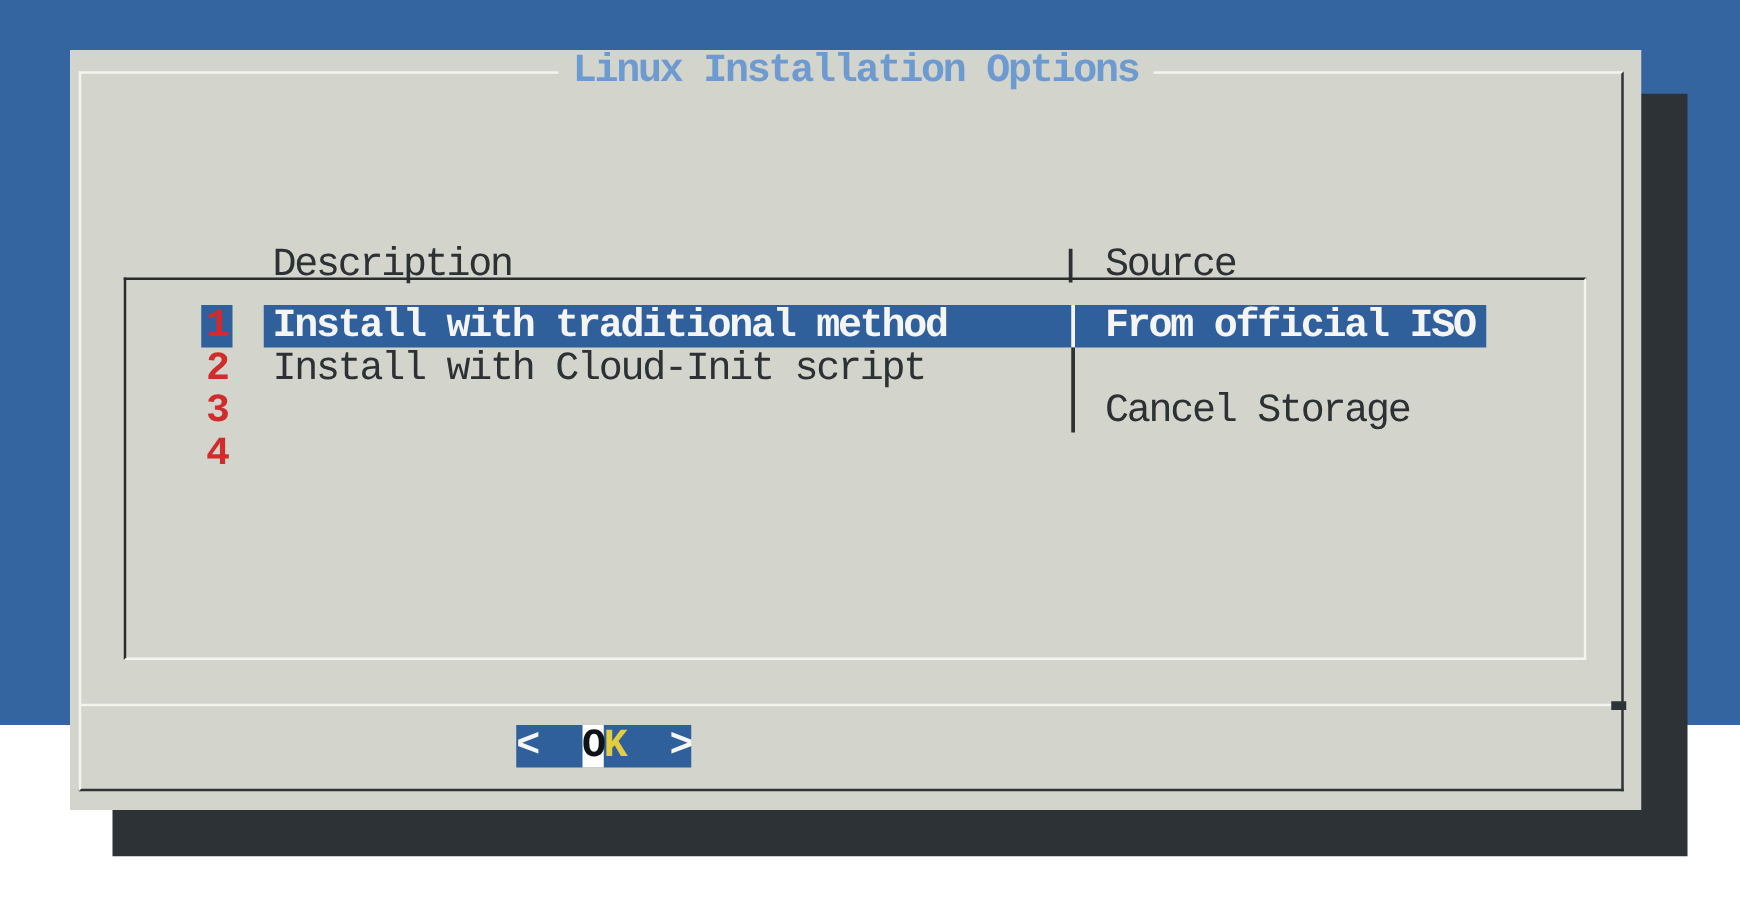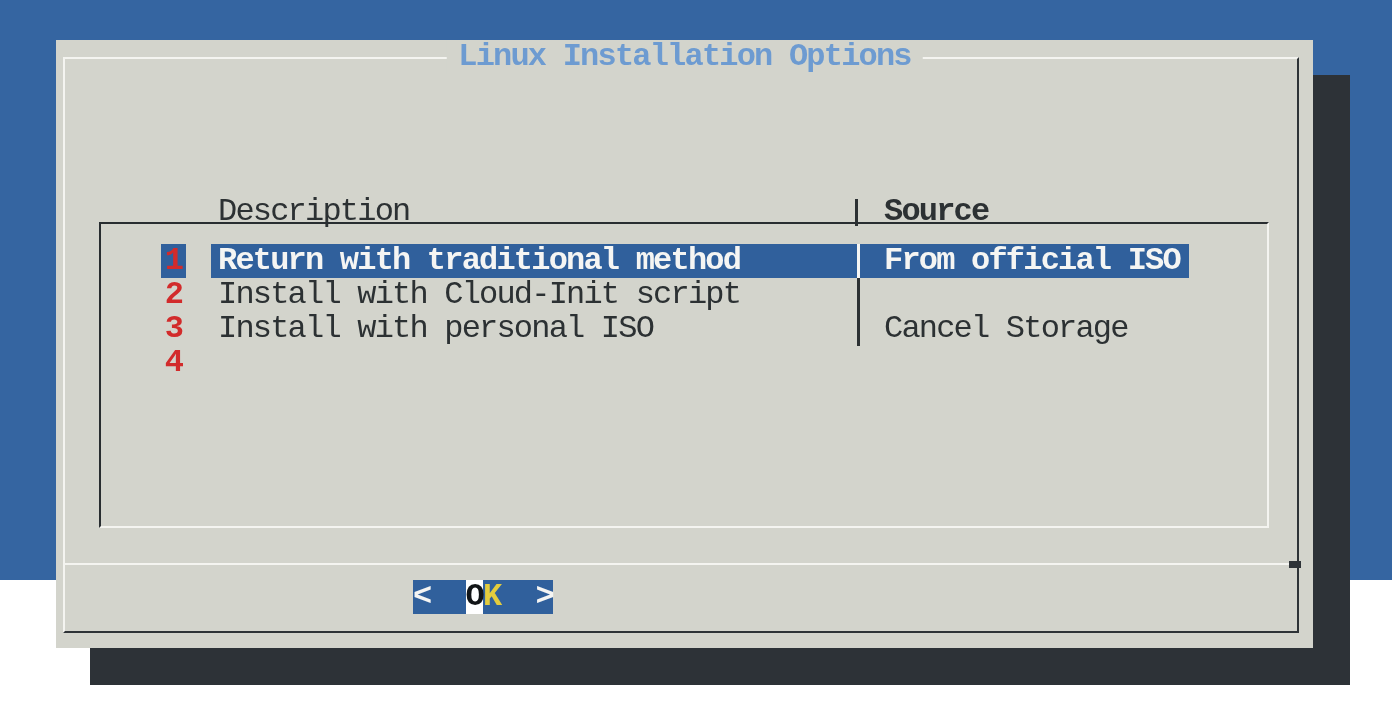--- a/index.html
+++ b/index.html
@@ -56,21 +56,21 @@
     z-index: 2;
   }
   .col-header {
     position: absolute;
     top: 135px; left: 0; right: 0;
     height: 34px; line-height: 34px;
     z-index: 2;
     margin-top: 20px;
   }
   .col-header .desc-h { position: absolute; left: 162px; white-space: nowrap; }
-  .col-header .src-h  { position: absolute; left: 828px; white-space: nowrap; font-weight: bold; }
+  .col-header .src-h  { position: absolute; left: 828px; white-space: nowrap; }
   .col-header .colbar { position: absolute; left: 799px; top: 4px; width: 3px; height: 27px; background: #2c3133; }
   .listbox {
     position: absolute;
     left: 43px; top: 182px;
     width: 1170px; height: 306px;
     border: 2px solid;
     border-color: #282d30 #f4f4f0 #f4f4f0 #282d30;
     z-index: 2;
   }
   .menu-row {
@@ -153,34 +153,33 @@
       <span class="desc-h">Description</span>
       <span class="colbar"></span>
       <span class="src-h">Source</span>
     </div>
 
     <div class="listbox">
 
       <div class="menu-row selected" style="top:20px">
         <span class="hl-main"></span>
         <span class="tag">1</span>
-        <span class="desc">Return with traditional method</span>
+        <span class="desc">Install with traditional method</span>
         <span class="colbar"></span>
         <span class="src">From official ISO</span>
       </div>
 
       <div class="menu-row" style="top:54px">
         <span class="tag">2</span>
         <span class="desc">Install with Cloud-Init script</span>
         <span class="colbar"></span>
       </div>
 
       <div class="menu-row" style="top:88px">
         <span class="tag">3</span>
-        <span class="desc">Install with personal ISO</span>
         <span class="colbar"></span>
         <span class="src">Cancel Storage</span>
       </div>
 
       <div class="menu-row" style="top:122px">
         <span class="tag">4</span>
       </div>
 
     </div>
 

